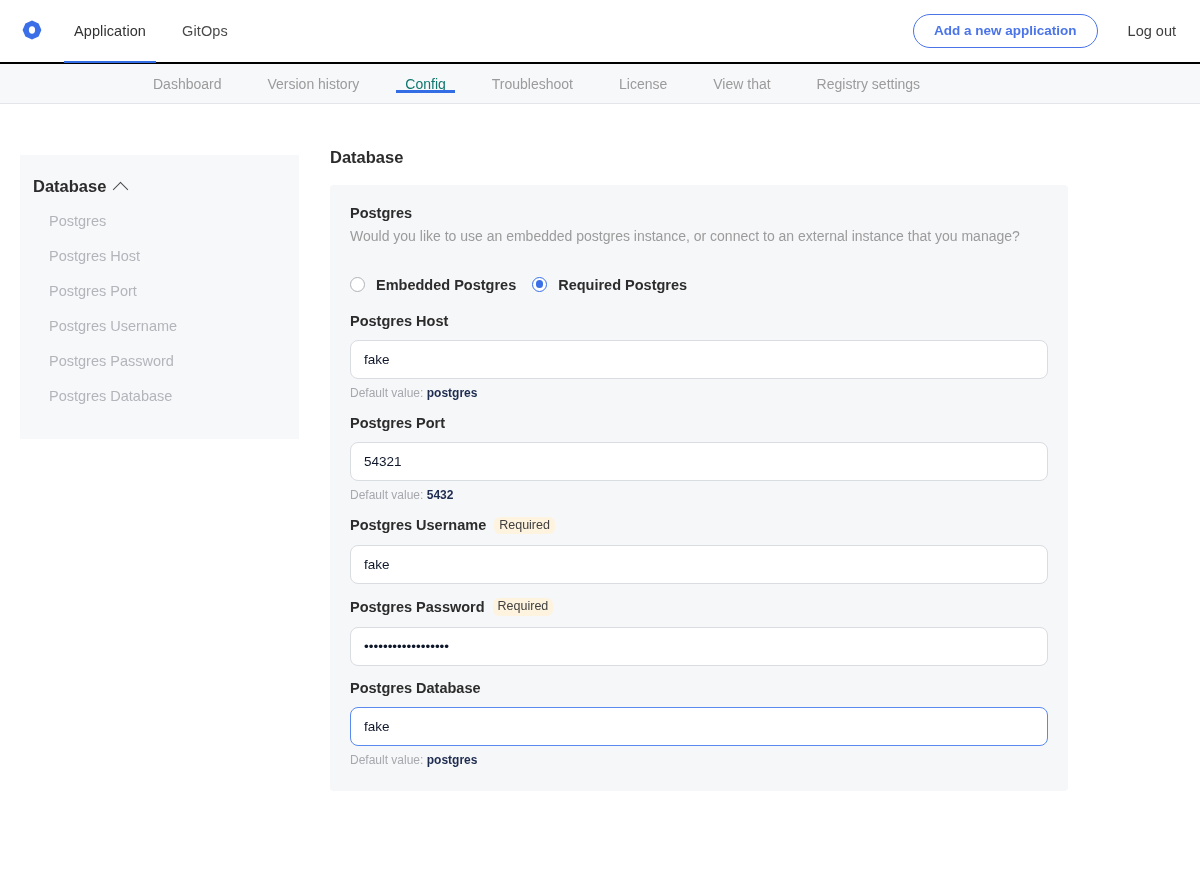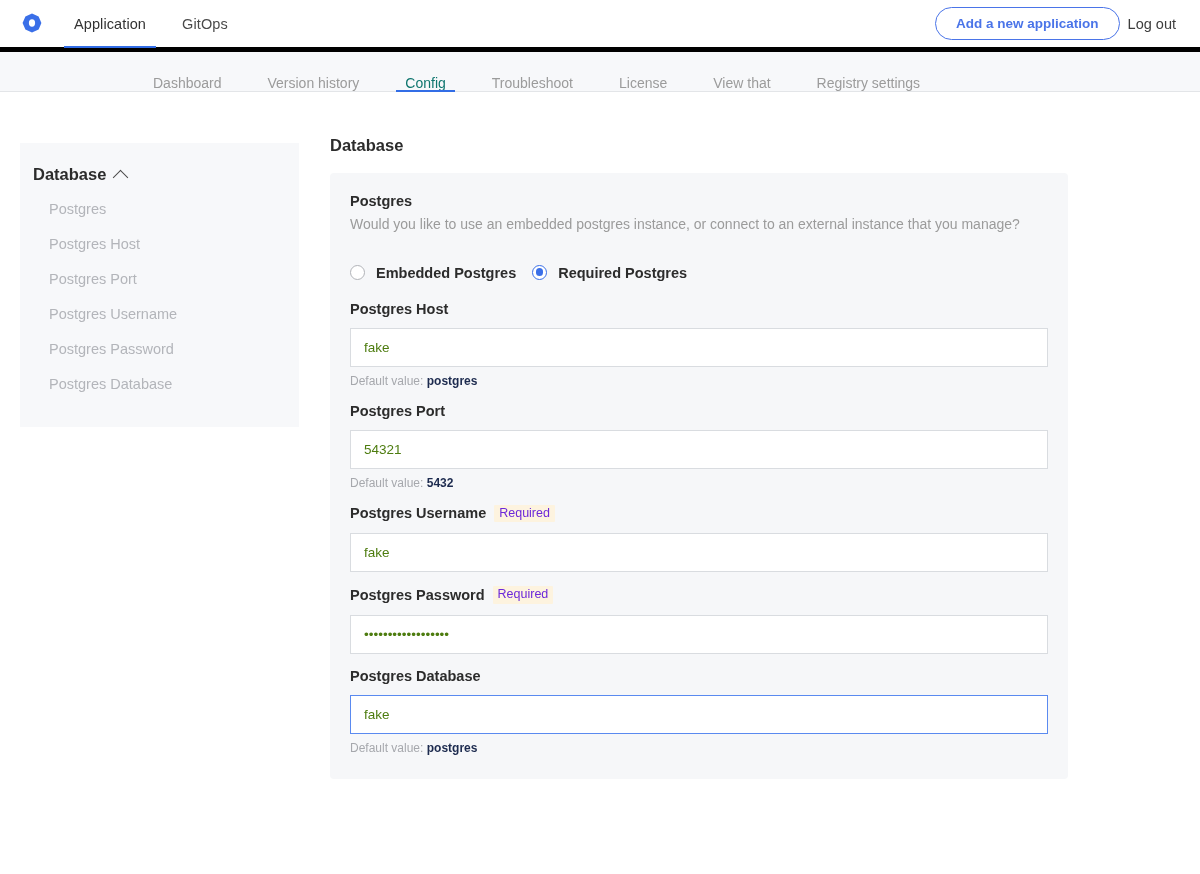--- a/index.html
+++ b/index.html
@@ -7,23 +7,23 @@
     margin: 0; padding: 0;
     width: 1200px; height: 874px;
     background: #ffffff;
     font-family: "Liberation Sans", sans-serif;
     -webkit-font-smoothing: antialiased;
   }
 
   
   .topnav {
     position: relative;
-    height: 52px;
+    height: 64px;
     background: #ffffff;
-    border-bottom: 5px solid #000000;
+    border-bottom: 2px solid #000000;
     display: flex;
     padding: 0 24px 0 0;
   }
   .brand {
     width: 56px;
     display: flex;
     align-items: center;
     justify-content: center;
     padding-left: 8px;
   }
@@ -53,21 +53,21 @@
     left: 8px; right: 8px;
     bottom: -1px;
     height: 2.5px;
     background: #326de6;
   }
 
   .topnav-right {
     margin-left: auto;
     display: flex;
     align-items: center;
-    gap: 8px;
+    gap: 30px;
   }
   .btn-outline {
     border: 1px solid #4a74e8;
     color: #4a74e8;
     background: #fff;
     border-radius: 20px;
     font-size: 13.5px;
     font-weight: bold;
     padding: 9px 20px;
     cursor: pointer;
@@ -80,21 +80,21 @@
     cursor: pointer;
   }
 
   
   .subnav {
     position: relative;
     height: 40px;
     background: #f7f8fa;
     border-bottom: 1px solid #e3e5e8;
     display: flex;
-    align-items: flex-end;
+    align-items: center;
     padding-left: 130px;
   }
   .subnav-item {
     position: relative;
     display: flex;
     align-items: center;
     padding: 0 23px;
     font-size: 14px;
     color: #9b9b9b;
     cursor: pointer;
@@ -232,35 +232,35 @@
     font-weight: bold;
     color: #2c2c2c;
     display: flex;
     align-items: center;
     gap: 8px;
     margin-bottom: 11px;
   }
   .badge-required {
     font-size: 12.5px;
     font-weight: normal;
-    color: #6d28d9;
+    color: #404040;
     background: #fdf3df;
-    border-radius: 1px;
+    border-radius: 6px;
     padding: 2px 5px;
     line-height: 1.1;
   }
   .text-input {
     width: 100%;
     height: 39px;
     border: 1px solid #d9dce0;
-    border-radius: 0;
+    border-radius: 8px;
     background: #ffffff;
     font-family: "Liberation Sans", sans-serif;
     font-size: 13.5px;
-    color: #4d7c0f;
+    color: #0f172a;
     padding: 0 13px;
     outline: none;
   }
   .text-input.focused {
     border: 1.4px solid #5a8af0;
   }
   .text-input::placeholder { color: #b3b5ba; }
 
   .default-value {
     font-size: 12px;

